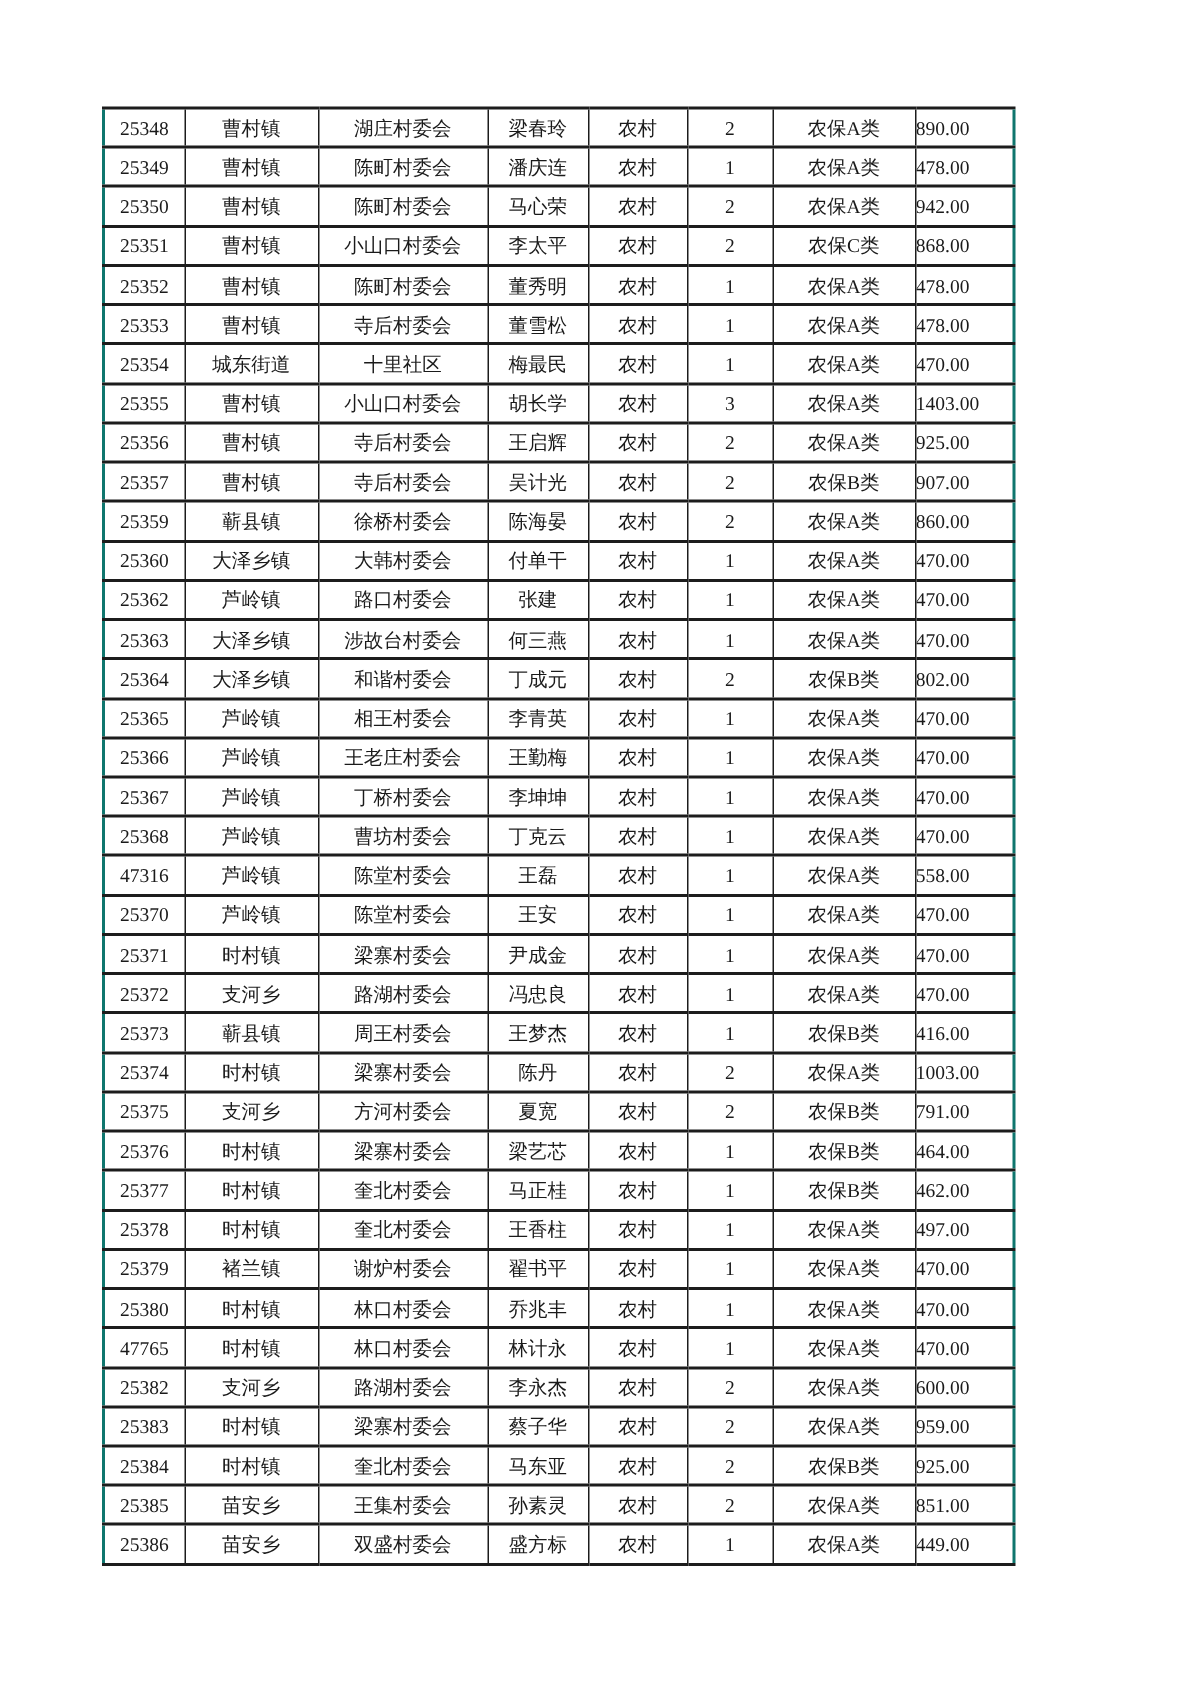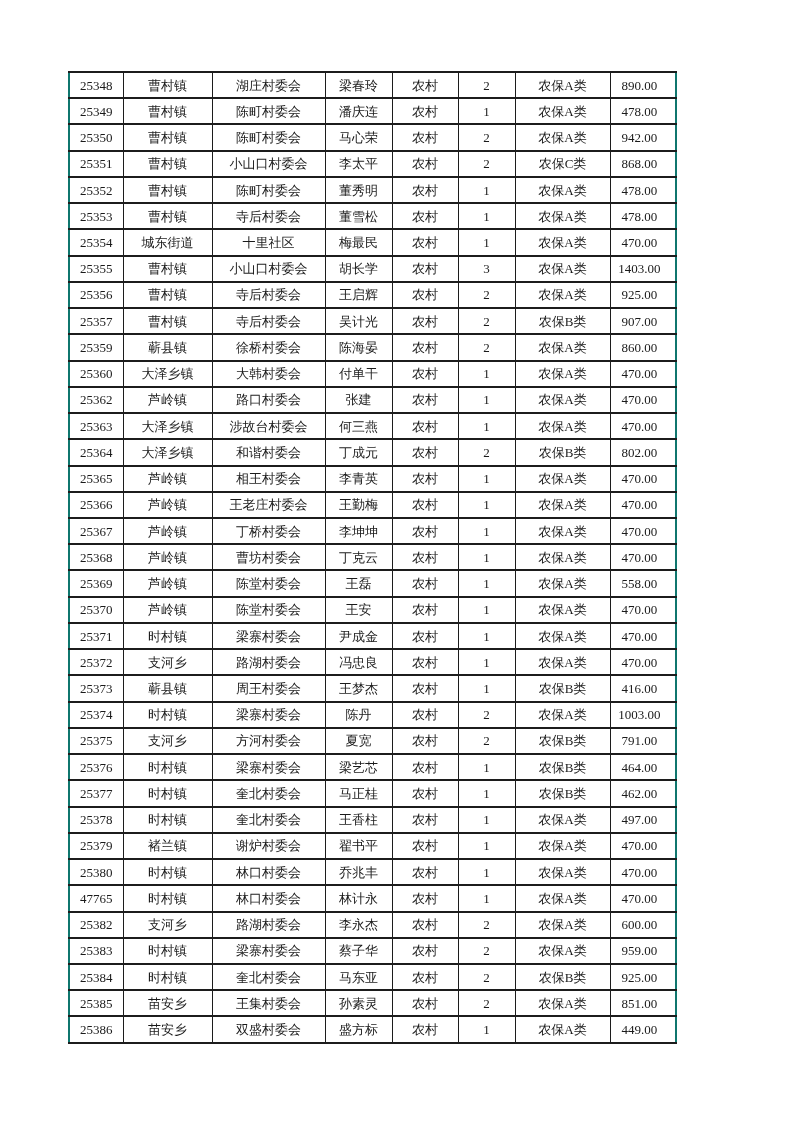--- a/index.html
+++ b/index.html
@@ -31,21 +31,21 @@
     margin: 0;
     font-size: 13px;
     line-height: 1;
     color: #1a1a1a;
     text-align: center;
     vertical-align: middle;
     white-space: nowrap;
     overflow: hidden;
   }
   table.grid td.amount {
-    text-align: center;
+    text-align: left;
     padding-right: 7px;
   }
   col.c-id      { width: 54px; }
   col.c-town    { width: 89px; }
   col.c-village { width: 113px; }
   col.c-name    { width: 67px; }
   col.c-type    { width: 66px; }
   col.c-count   { width: 57px; }
   col.c-cat     { width: 95px; }
   col.c-amt     { width: 66px; }
@@ -250,21 +250,21 @@
           <td>25368</td>
           <td>芦岭镇</td>
           <td>曹坊村委会</td>
           <td>丁克云</td>
           <td>农村</td>
           <td>1</td>
           <td>农保A类</td>
           <td class="amount">470.00</td>
         </tr>
         <tr>
-          <td>25369</td>
+          <td>47316</td>
           <td>芦岭镇</td>
           <td>陈堂村委会</td>
           <td>王磊</td>
           <td>农村</td>
           <td>1</td>
           <td>农保A类</td>
           <td class="amount">558.00</td>
         </tr>
         <tr>
           <td>25370</td>

